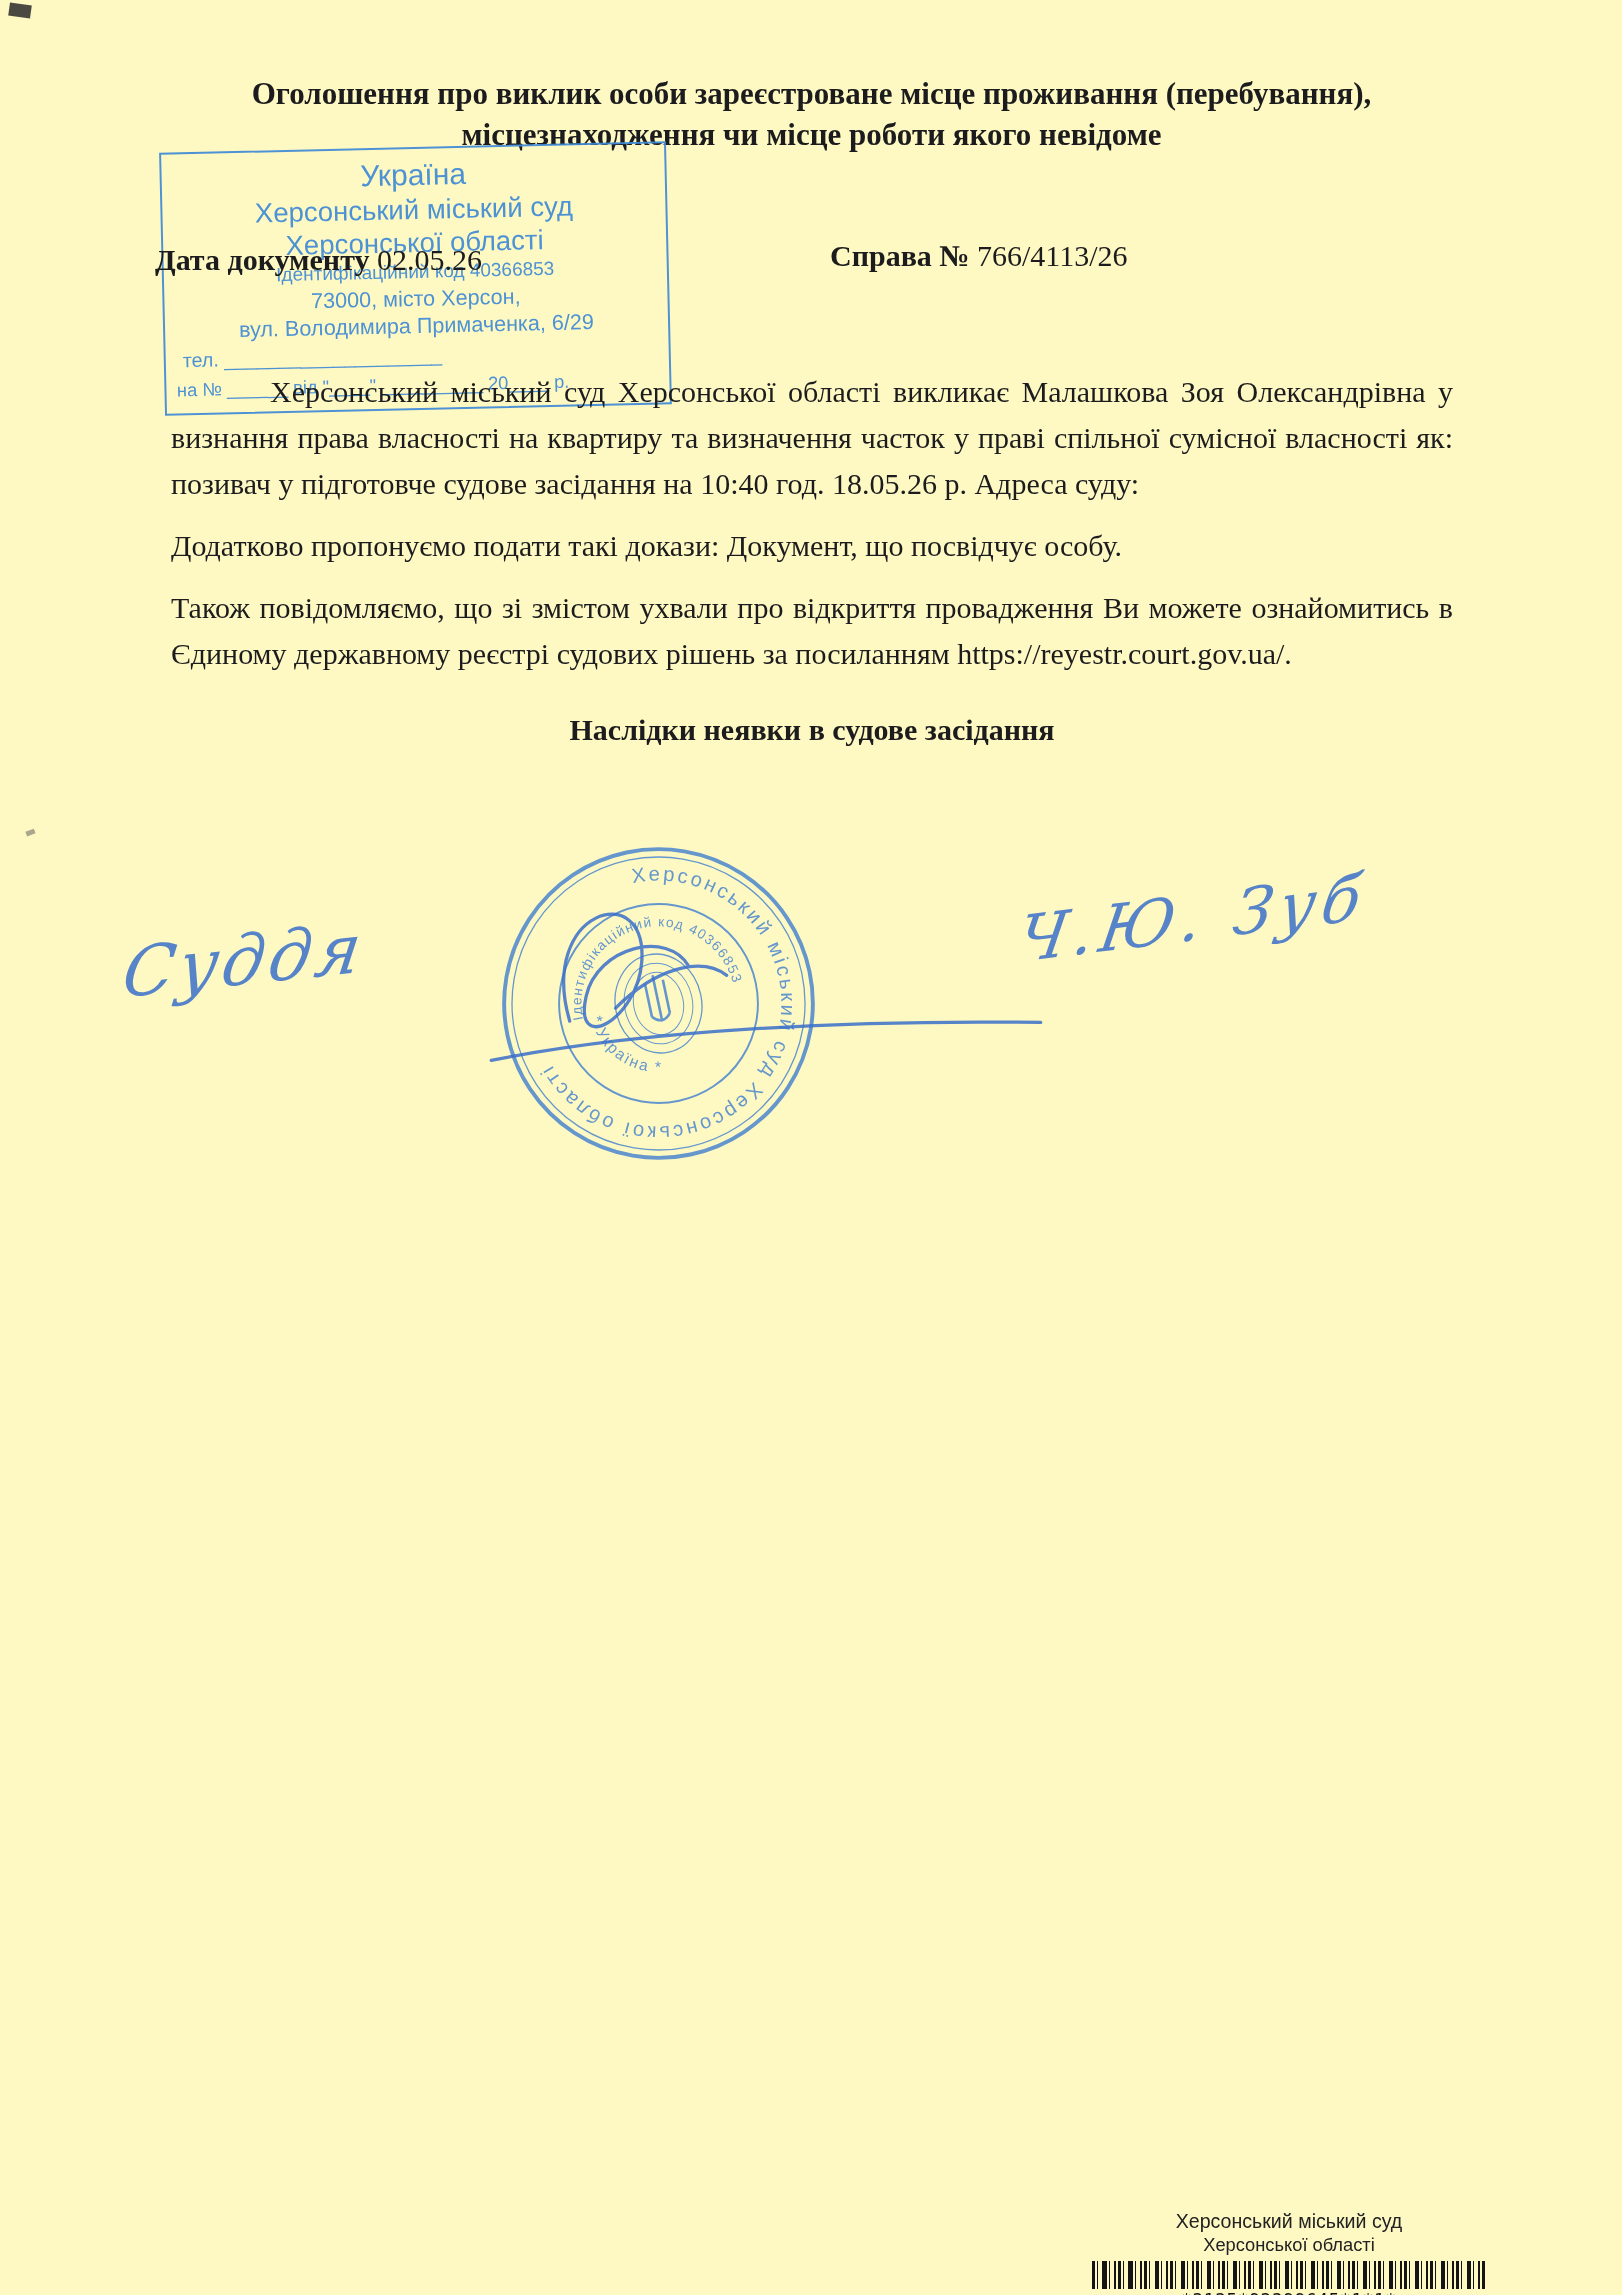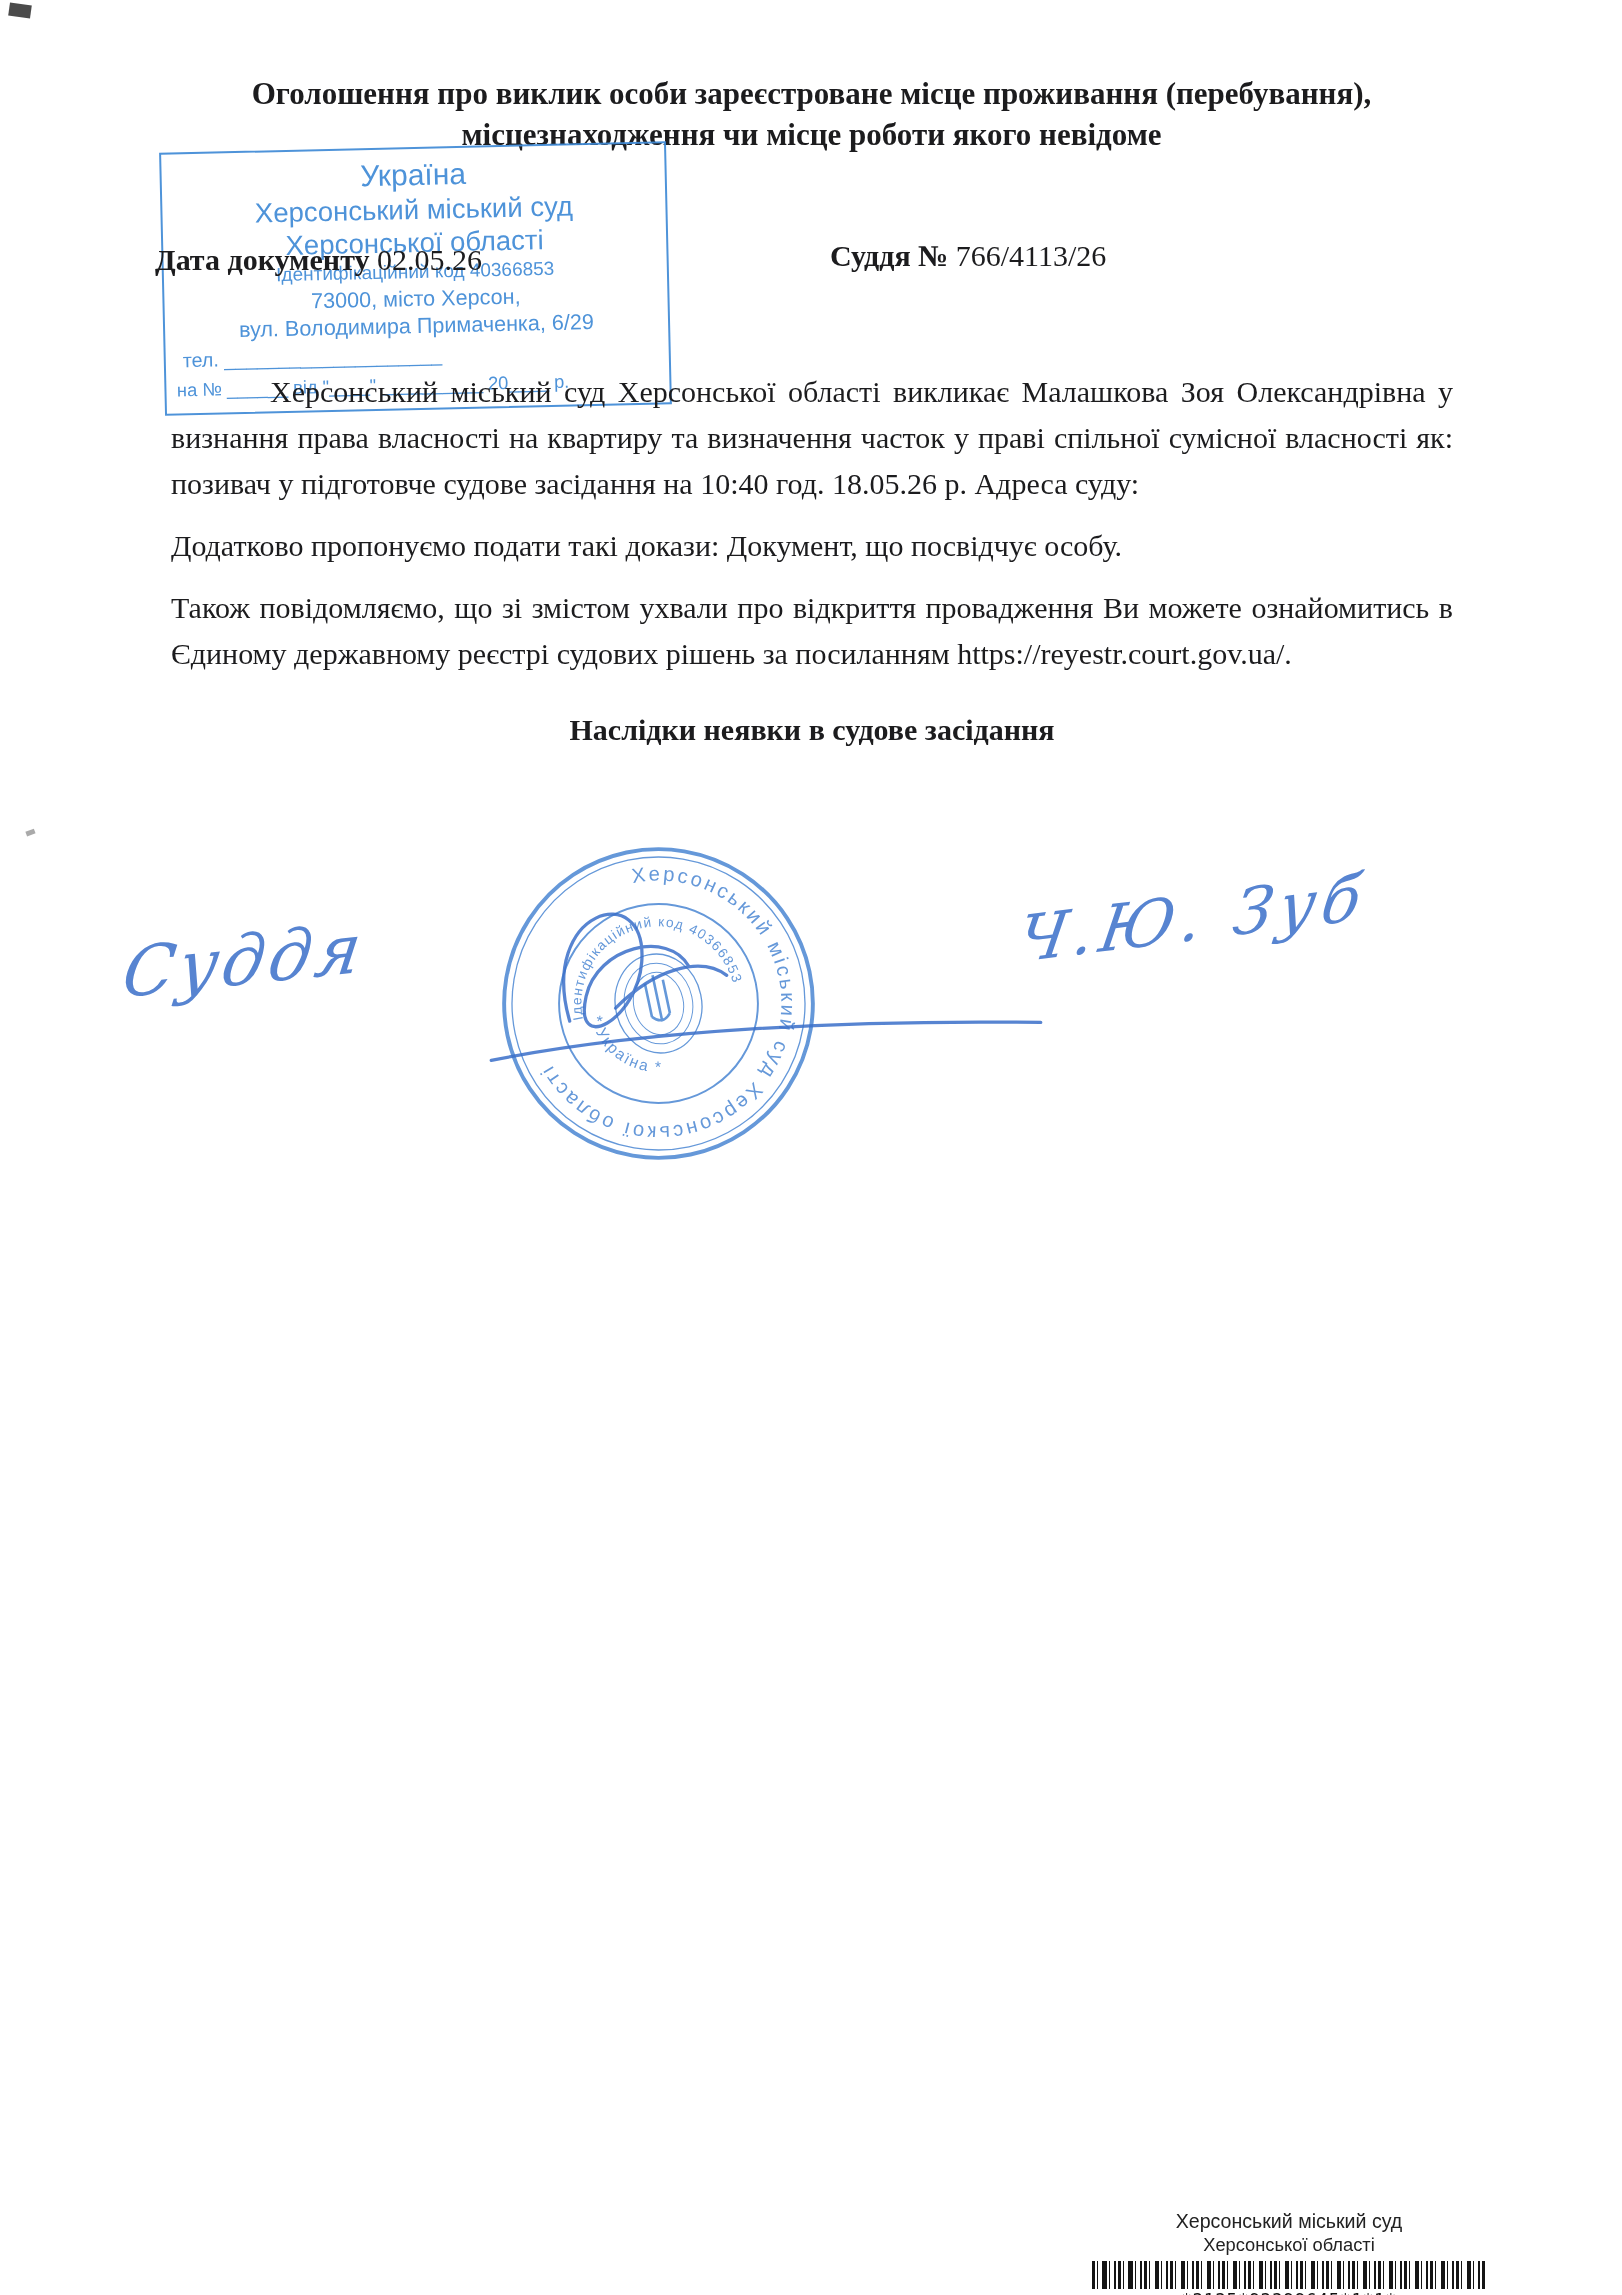--- a/index.html
+++ b/index.html
@@ -1,20 +1,20 @@
 <!DOCTYPE html>
 <html style="font-size:10.5px"><head>
 <meta charset="utf-8">
 <style>
   html,body{margin:0;padding:0;background:#e8e8e6;}
   .page{
     position:relative;
     width:1623px;height:2295px;
     margin:0 auto;
-    background:#ffffff;
+    background:#fef9c3;
     font-family:"Liberation Serif","DejaVu Serif",serif;
     color:#1c1c1e;
     overflow:hidden;
   }
   
   .artifact-corner{position:absolute;left:9.2px;top:3.9px;width:22px;height:13px;background:#2b2b2b;transform:rotate(8deg);opacity:.85;}
   .artifact-edge{position:absolute;left:26px;top:830px;width:9.2px;height:5.2px;background:#555;opacity:.5;transform:rotate(-20deg);}
 
   
   .title{
@@ -112,21 +112,21 @@
     <div class="l-addr">73000, місто Херсон,</div>
     <div class="l-addr">вул. Володимира Примаченка, 6/29</div>
     <div class="l-phone">тел. ____________________</div>
     <div class="l-ref">на № ______ від "____" __________ 20____ р.</div>
   </div>
 
   <div class="meta-date">
     <span class="b">Дата документу</span><span> 02.05.26</span>
   </div>
   <div class="meta-case">
-    <span class="b">Суддя №</span><span> 766/4113/26</span>
+    <span class="b">Справа №</span><span> 766/4113/26</span>
   </div>
 
   <div class="body-text">
     <p class="indent">Херсонський міський суд Херсонської області викликає Малашкова Зоя Олександрівна у визнання права власності на квартиру та визначення часток у праві спільної сумісної власності  як: позивач у підготовче судове засідання  на  10:40 год. 18.05.26 р. Адреса суду:</p>
     <p>Додатково пропонуємо подати такі докази: Документ, що посвідчує особу.</p>
     <p>Також повідомляємо, що зі змістом ухвали про відкриття провадження Ви можете ознайомитись в Єдиному державному реєстрі судових рішень за посиланням https://reyestr.court.gov.ua/.</p>
     <div class="cons-heading">Наслідки неявки в судове засідання</div>
   </div>
 
   <div class="handwriting sig-left">Суддя</div>

